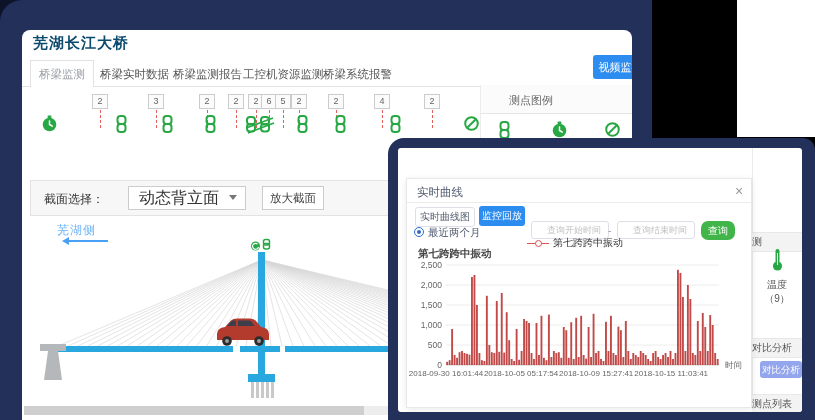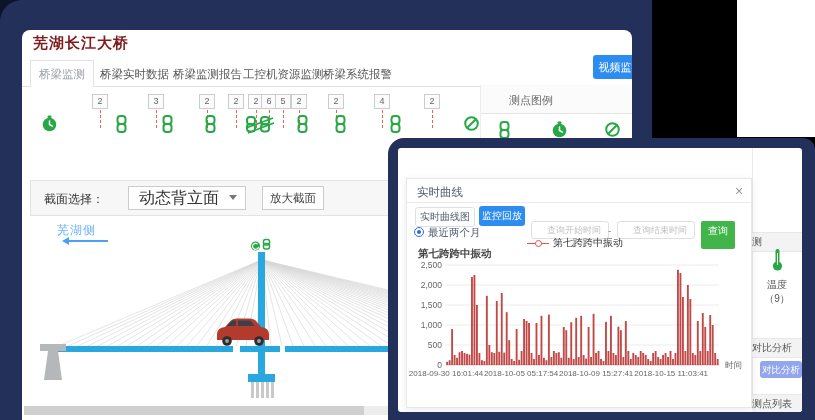--- a/index.html
+++ b/index.html
@@ -6,21 +6,21 @@
   #screen{position:relative;width:815px;height:420px;overflow:hidden;
     font-family:"Liberation Sans","DejaVu Sans",sans-serif;background:#0d1328;}
   .abs{position:absolute;}
   
   #navy-main{left:0;top:0;width:652px;height:420px;background:#22305a;border-top-left-radius:22px;}
   #black-block{left:652px;top:0;width:163px;height:153px;background:#000;}
   #white-corner{left:737px;top:0;width:78px;height:137px;background:#fff;}
   
   #main-card{left:22px;top:30px;width:610px;height:390px;background:#fff;
     border-radius:8px 8px 0 0;overflow:hidden;}
-  #page-title{left:11px;top:4px;font-size:15px;font-weight:bold;color:#7f1d1d;letter-spacing:1px;}
+  #page-title{left:11px;top:4px;font-size:15px;font-weight:bold;color:#0c4a6e;letter-spacing:1px;}
   #tab-row-border{left:0;top:56px;width:610px;height:0;border-top:1px solid #e2e2e2;}
   .tab-active{left:8px;top:30px;width:62px;height:26px;background:#fff;border:1px solid #e2e2e2;border-bottom:none;
     font-size:11.5px;color:#9aa0a6;text-align:center;line-height:26px;z-index:2;}
   .tab{top:37px;font-size:11.5px;color:#565656;}
   #video-btn{left:571px;top:25px;width:55px;height:24px;background:#2d8cf0;border-radius:3px;
     color:#fff;font-size:11px;text-align:center;line-height:24px;}
   
   .badge{top:64px;width:14px;height:13px;margin-left:-8px;background:#fbfbfb;border:1px solid #ccc;
     font-size:9px;color:#666;text-align:center;line-height:13px;}
   .dash{top:80px;height:18px;width:0;border-left:1px dashed #e0605a;}
@@ -64,21 +64,21 @@
   #dlg-tab1{left:8px;width:58px;border:1px solid #dcdfe6;color:#515a6e;background:#fff;}
   #dlg-tab2{left:72px;width:46px;background:#2d8cf0;color:#fff;line-height:20px;height:20px;top:27px;}
   #radio{left:7px;top:48px;width:8px;height:8px;border:1.5px solid #2d6ccf;border-radius:50%;}
   #radio-dot{left:2px;top:2px;width:4px;height:4px;border-radius:50%;background:#2d6ccf;}
   #radio-label{left:21px;top:47px;font-size:10.5px;color:#515a6e;}
   .q-input{top:42px;width:78px;height:18px;border:1px solid #dcdfe6;border-radius:3px;box-sizing:border-box;
     font-size:9px;color:#bfbfbf;line-height:16px;padding-left:15px;background:#fff;}
   #input-start{left:124px;}
   #input-end{left:210px;}
   #input-sep{left:201px;top:46px;font-size:10px;color:#999;}
-  #query-btn{left:294px;top:42px;width:34px;height:28px;background:#41b549;border-radius:2px;
+  #query-btn{left:294px;top:42px;width:34px;height:19px;background:#41b549;border-radius:7px;
     color:#fff;font-size:10px;text-align:center;line-height:19px;}
   #chart-legend{left:120px;top:58px;height:12px;display:flex;align-items:center;}
   #legend-marker{display:inline-block;width:22px;height:1px;background:#d9534f;position:relative;margin-right:4px;}
   #legend-marker:after{content:"";position:absolute;left:8px;top:-3px;width:5px;height:5px;border:1px solid #d9534f;
     border-radius:50%;background:#fff;}
   #chart-legend-text{font-size:10px;color:#333;}
   #chart-title{left:11px;top:68px;font-size:10.5px;font-weight:bold;color:#464646;}
   #chart-wrap{left:0;top:77px;width:346px;height:132px;}
 </style>
 </head>

